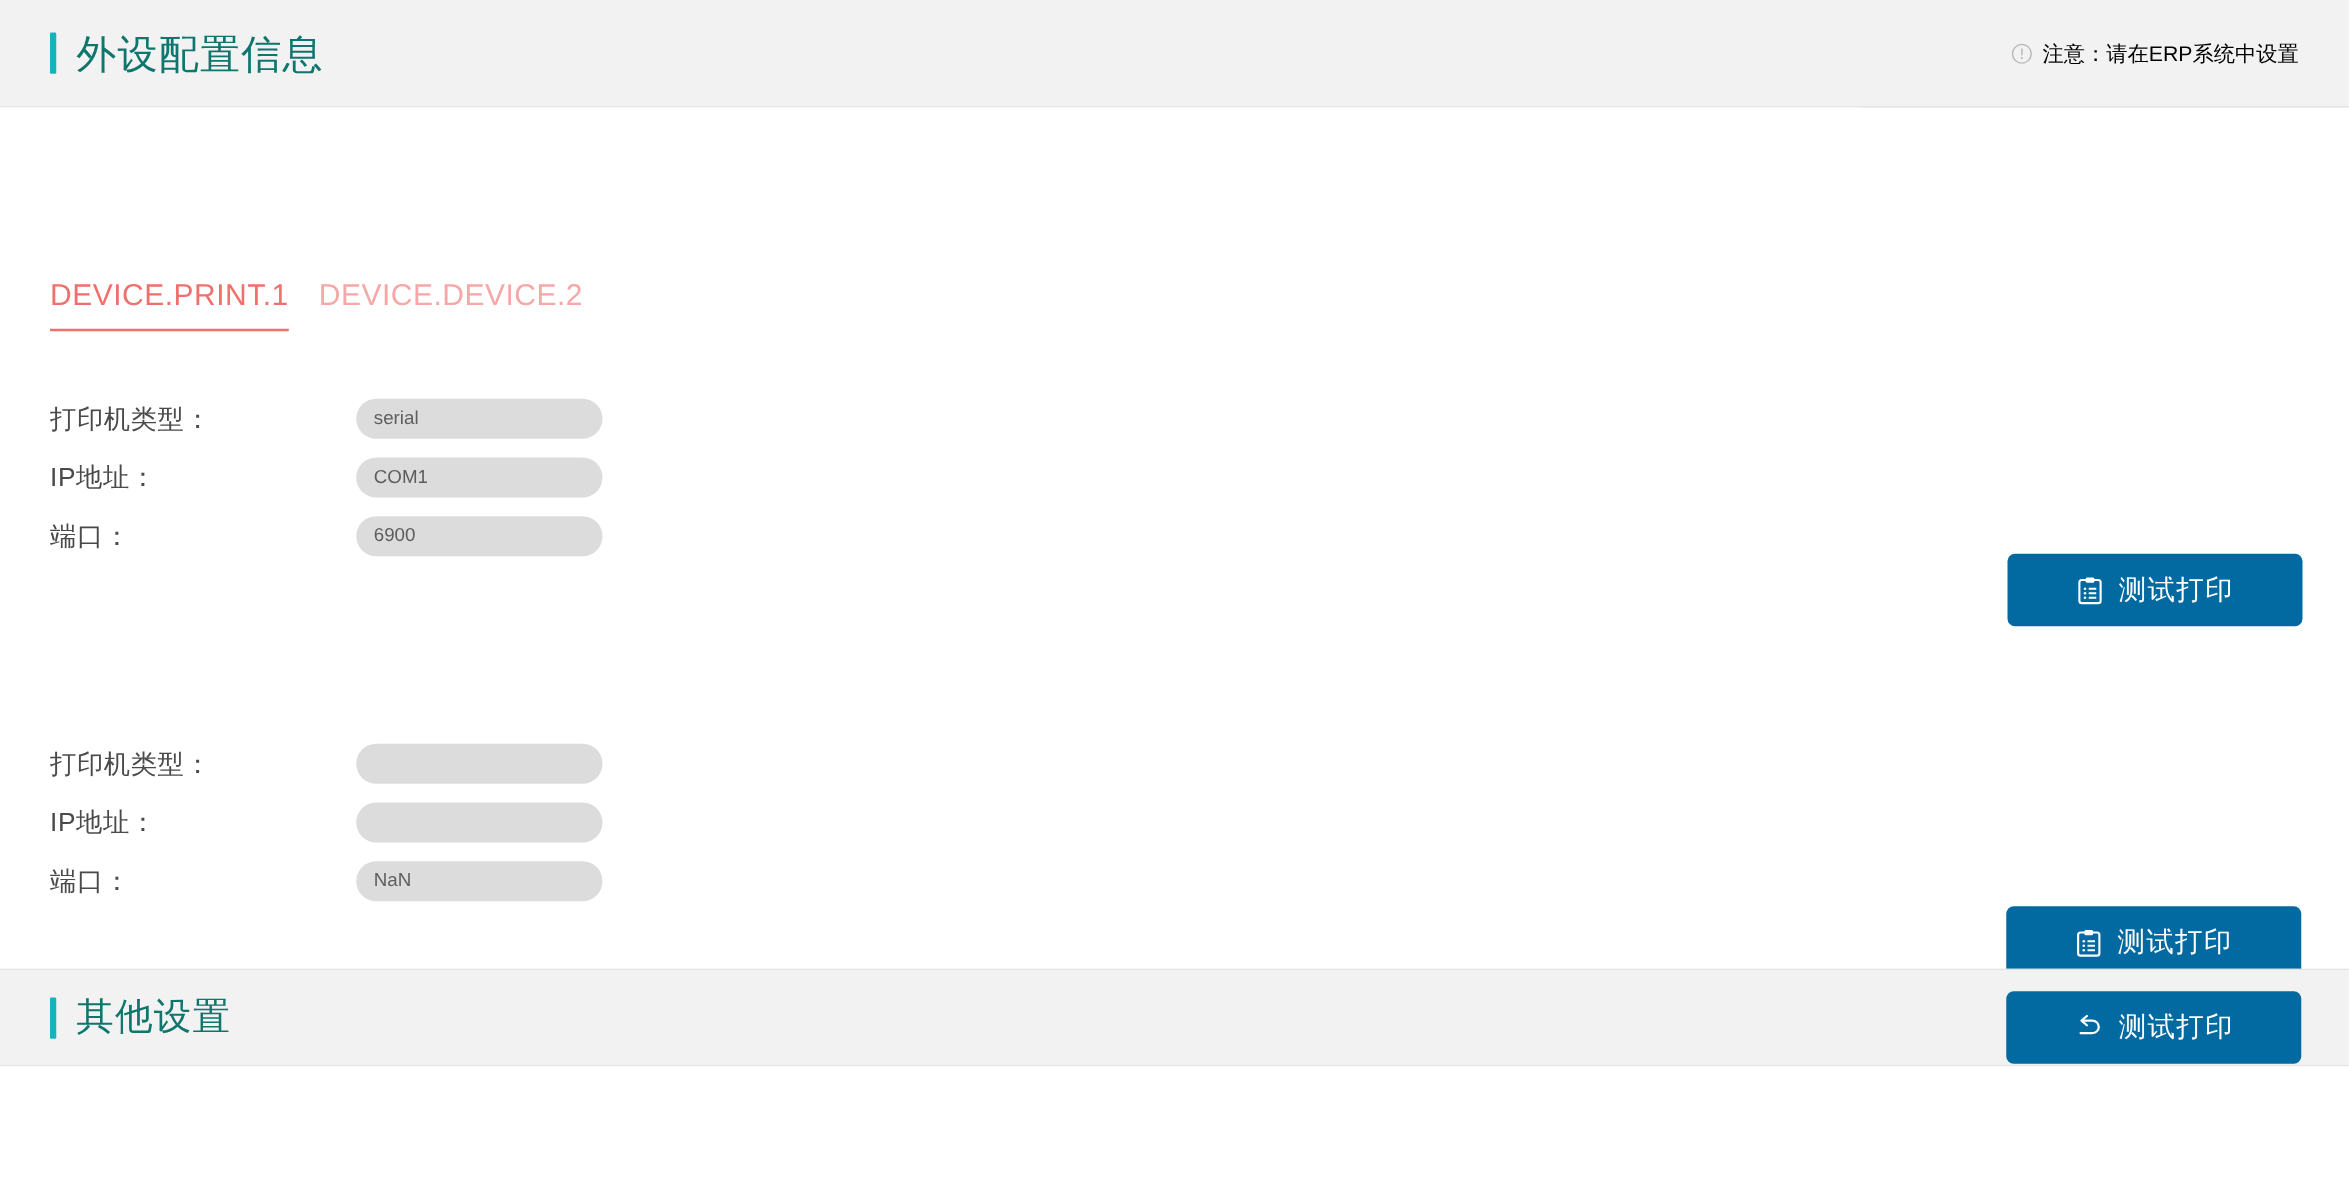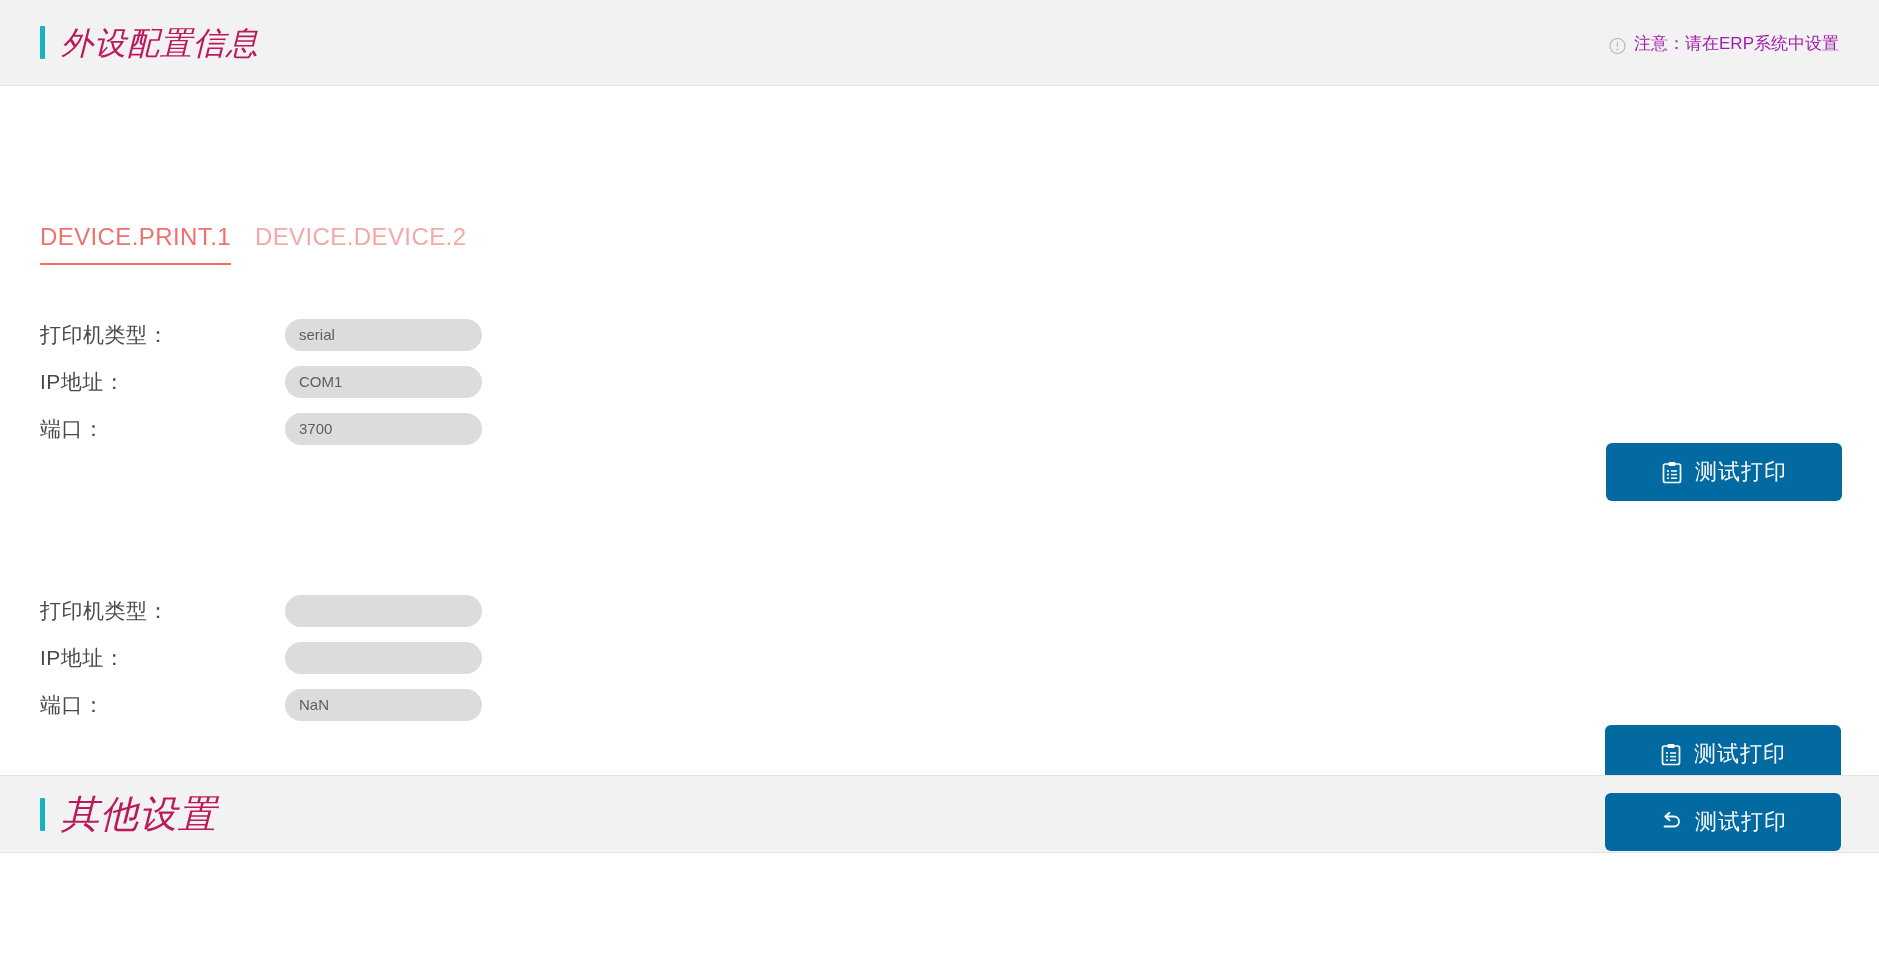--- a/index.html
+++ b/index.html
@@ -54,39 +54,38 @@
   .accent-bar {
     width: 5px;
     height: 33px;
     background: #16b2bf;
     margin-right: 16px;
     border-radius: 1px;
   }
   .section-title {
     font-size: 32px;
     font-weight: 400;
-    color: #be185d;
+    color: #0f766e;
     letter-spacing: 1px;
     line-height: 1;
     white-space: nowrap;
-    font-style: italic;
   }
   .section-title.small {
-    font-size: 38px;
+    font-size: 30px;
   }
 
   .notice {
     position: absolute;
     right: 40px;
     top: 50%;
     transform: translateY(-50%);
     display: flex;
-    align-items: flex-end;
+    align-items: center;
     gap: 8px;
-    color: #a21caf;
+    color: #000000;
     font-size: 17px;
     white-space: nowrap;
   }
   .notice-icon {
     width: 17px;
     height: 17px;
     display: inline-block;
   }
 
   
@@ -243,21 +242,21 @@
       <div class="form-row">
         <div class="form-label">打印机类型：</div>
         <div class="field-pill">serial</div>
       </div>
       <div class="form-row">
         <div class="form-label">IP地址：</div>
         <div class="field-pill">COM1</div>
       </div>
       <div class="form-row">
         <div class="form-label">端口：</div>
-        <div class="field-pill">3700</div>
+        <div class="field-pill">6900</div>
       </div>
     </div>
 
     <div class="form-group g2">
       <div class="form-row">
         <div class="form-label">打印机类型：</div>
         <div class="field-pill"></div>
       </div>
       <div class="form-row">
         <div class="form-label">IP地址：</div>

